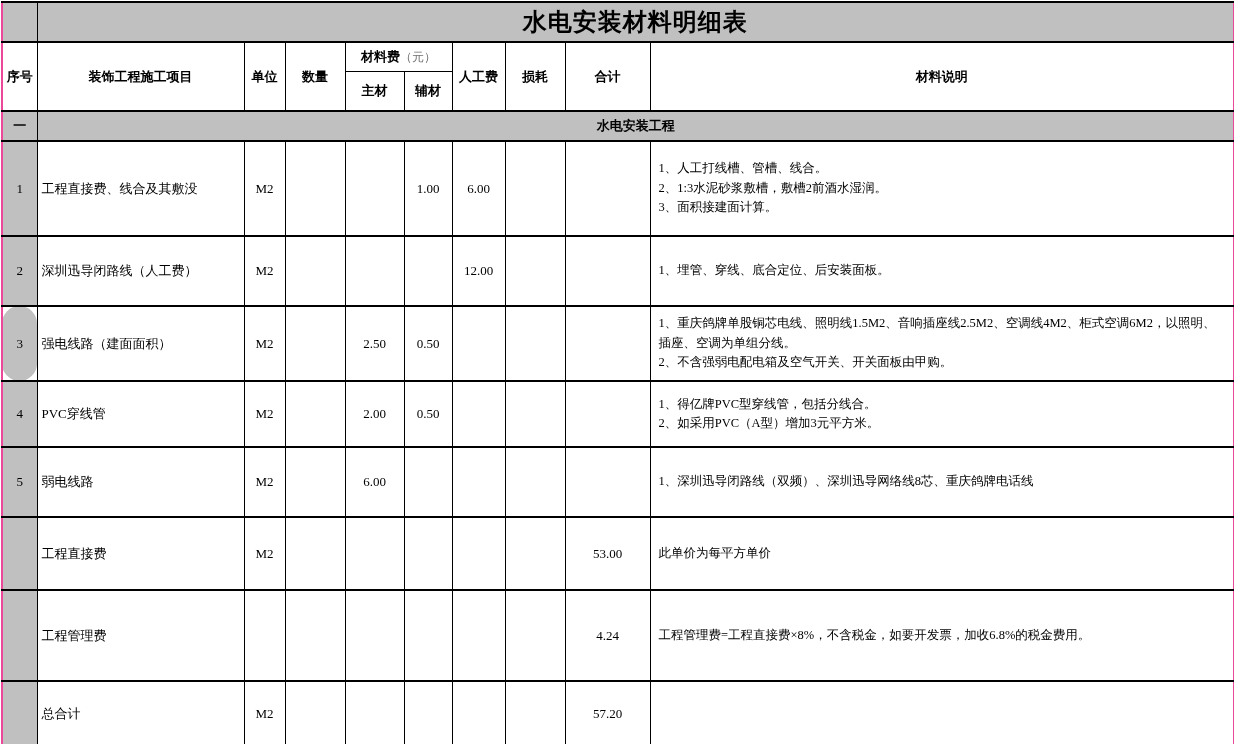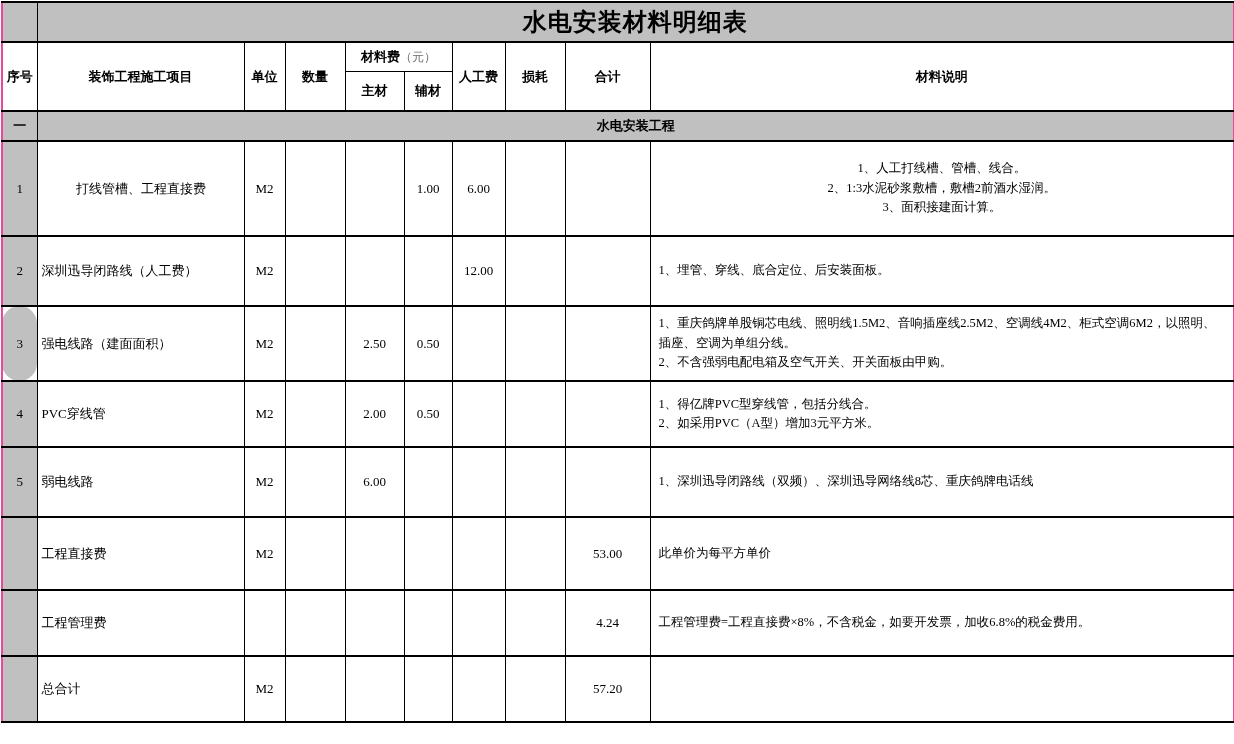--- a/index.html
+++ b/index.html
@@ -57,27 +57,27 @@
   td.section-serial { font-weight: bold; }
 
   td.item { text-align: left; padding-left: 4px; }
   td.desc {
     text-align: left;
     padding: 3px 8px;
     white-space: pre-line;
     line-height: 1.55;
     font-size: 12.5px;
   }
-  tr.r1 td { height: 95px; text-align: center; }
+  tr.r1 td { height: 95px; }
   tr.r2 td { height: 70px; }
   tr.r3 td { height: 75px; border-radius: 20px; }
   tr.r4 td { height: 66px; }
   tr.r5 td { height: 70px; }
   tr.r6 td { height: 73px; }
-  tr.r7 td { height: 66px; }
+  tr.r7 td { height: 91px; }
   tr.r8 td { height: 66px; }
 </style>
 </head>
 <body>
 
 <div class="sheet">
 <table class="grid">
   <colgroup>
     <col style="width:35px">
         <col style="width:207px">
@@ -113,21 +113,21 @@
     <th>辅材</th>
   </tr>
 
   <tr class="section-row">
     <td class="gray center section-serial">一</td>
     <td class="gray section-label" colspan="9">水电安装工程</td>
   </tr>
 
   <tr class="r1">
     <td class="gray center">1</td>
-    <td class="item">打线管槽、工程直接费</td>
+    <td class="item">工程直接费、线合及其敷没</td>
     <td class="center">M2</td>
     <td class="center"></td>
     <td class="center"></td>
     <td class="center">1.00</td>
     <td class="center">6.00</td>
     <td class="center"></td>
     <td class="center"></td>
     <td class="desc">1、人工打线槽、管槽、线合。
 2、1:3水泥砂浆敷槽，敷槽2前酒水湿润。
 3、面积接建面计算。</td>

